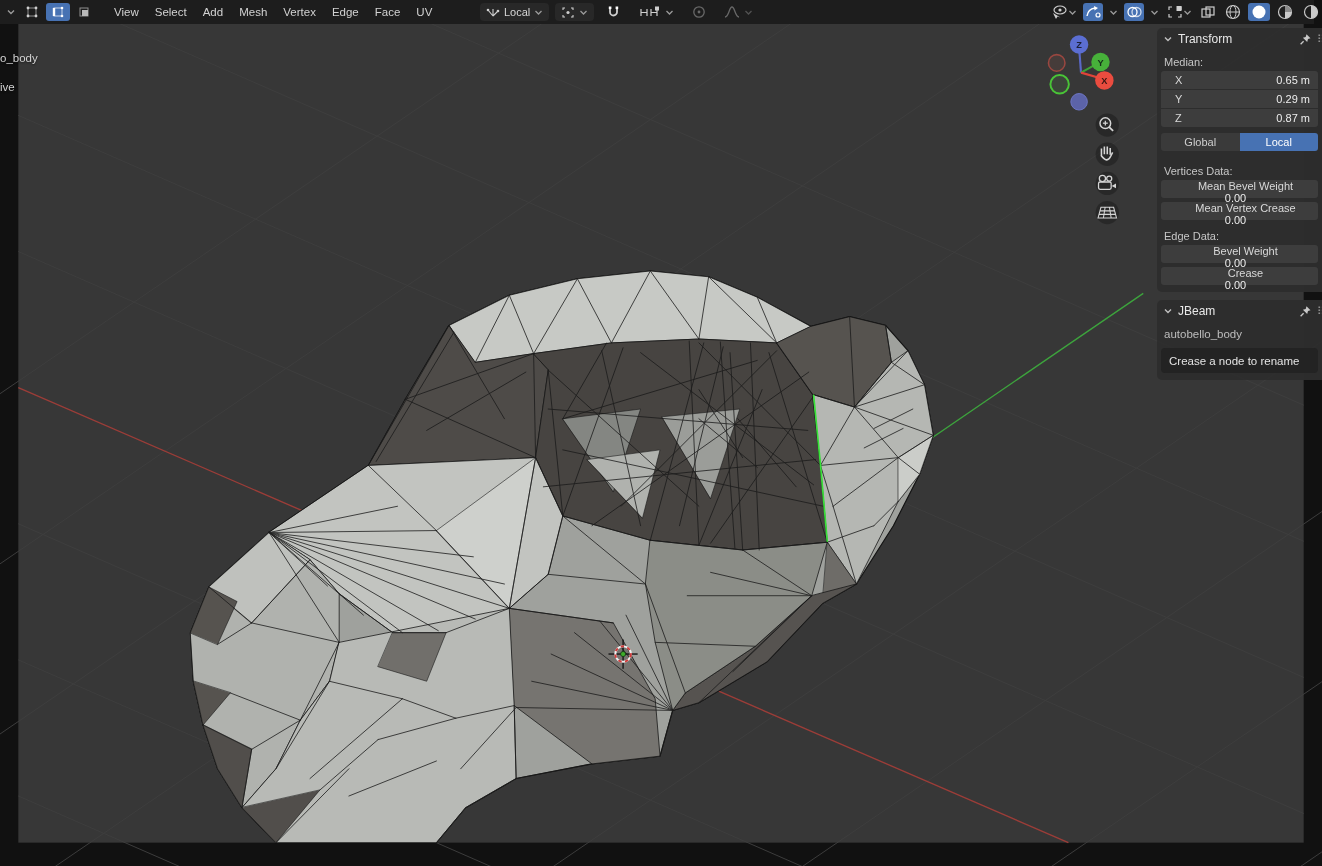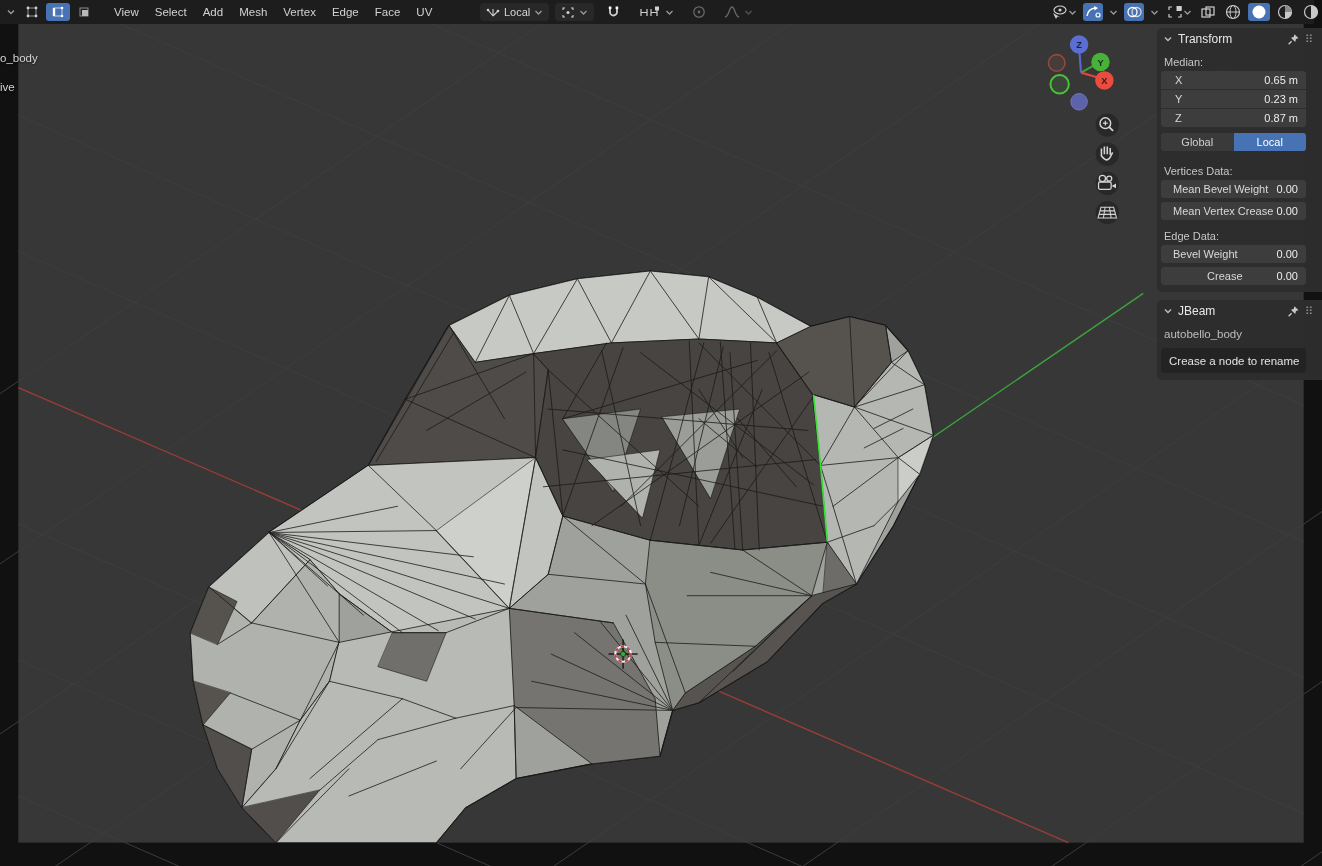--- a/index.html
+++ b/index.html
@@ -23,34 +23,34 @@
   .right-icons{display:flex;align-items:center;gap:4px;position:absolute;right:0;top:0;height:24px;}
   .hbtn{display:flex;align-items:center;justify-content:center;height:18px;border-radius:3px;padding:0 2px;}
   .hbtn.active{background:#4772b3;}
   
   #viewport{position:absolute;top:24px;left:0;z-index:1;}
   .vp-overlay-text{position:absolute;left:0;color:#d4d4d4;font-size:11.5px;z-index:5;
                    text-shadow:0 1px 2px rgba(0,0,0,.6);}
   
   .sidebar{position:absolute;top:24px;right:0;width:165px;z-index:20;font-size:11px;}
   .panel{background:rgba(45,45,45,.97);border-radius:5px 0 0 5px;margin:4px 0 0 0;
-         padding:0 12px 7px 0;position:relative;overflow:hidden;}
+         padding:0 0 7px 0;position:relative;overflow:hidden;}
   .panel-head{height:22px;display:flex;align-items:center;padding:0 4px 0 6px;color:#e8e8e8;
               font-size:12px;gap:5px;}
   .panel-head .title{flex:1;}
   .grip{color:#8d8d8d;font-size:11px;letter-spacing:-1px;margin-right:-6px;}
   .seclabel{color:#c6c6c6;padding:6px 6px 3px 7px;}
   .vrow{background:#3d3d3d;height:18px;margin:0 4px;display:flex;align-items:center;
         color:#d9d9d9;}
   .vrow .lab{padding-left:14px;flex:1;}
   .vrow .val{padding-right:8px;color:#ededed;}
   .stack .vrow{margin-bottom:1px;}
   .stack .vrow:first-child{border-radius:3px 3px 0 0;}
   .stack .vrow:last-child{border-radius:0 0 3px 3px;margin-bottom:0;}
-  .solo{border-radius:3px;margin-bottom:4px !important;}
+  .solo{border-radius:3px;margin-bottom:4px !important;flex-direction:column;}
   .seg{display:flex;margin:6px 4px 8px 4px;height:18px;border-radius:3px;overflow:hidden;}
   .seg .opt{flex:1;display:flex;align-items:center;justify-content:center;color:#cfcfcf;
             background:#3a3a3a;}
   .seg .opt.sel{background:#4772b3;color:#fff;}
   .objname{color:#bdbdbd;padding:6px 6px 8px 7px;font-size:11.5px;}
   .field{background:#232323;border-radius:4px;height:25px;margin:0 4px;display:flex;
          align-items:center;padding-left:8px;color:#e3e3e3;font-size:11.5px;}
 </style>
 </head>
 <body>
@@ -358,21 +358,21 @@
       <span class="grip">⠿</span>
     </div>
     <div class="seclabel">Median:</div>
     <div class="stack">
       <div class="vrow">
         <span class="lab">X</span>
         <span class="val">0.65 m</span>
       </div>
       <div class="vrow">
         <span class="lab">Y</span>
-        <span class="val">0.23 m</span>
+        <span class="val">0.29 m</span>
       </div>
       <div class="vrow">
         <span class="lab">Z</span>
         <span class="val">0.87 m</span>
       </div>
     </div>
     <div class="seg">
       <span class="opt">Global</span>
       <span class="opt sel">Local</span>
     </div>

